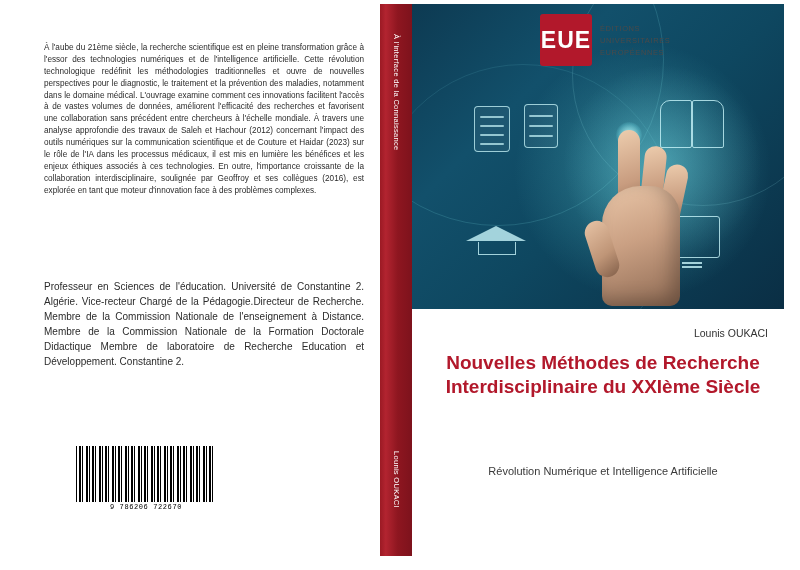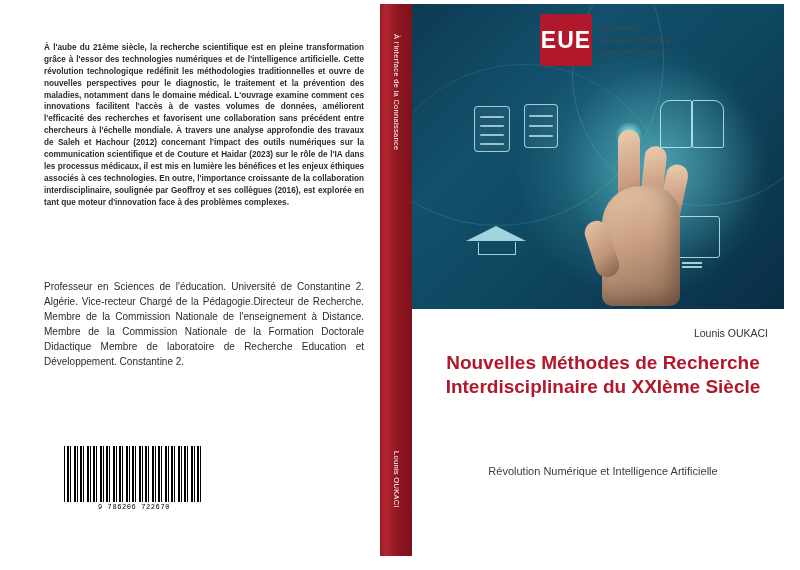--- a/index.html
+++ b/index.html
@@ -32,35 +32,34 @@
   }
   .back-text-block {
     position: absolute;
     left: 16px;
     top: 38px;
     width: 320px;
     font-size: 8.2px;
     line-height: 1.45;
     color: #2b2b2b;
     text-align: justify;
-    font-weight: bold;
   }
   .author-bio {
     position: absolute;
     left: 16px;
     top: 275px;
     width: 320px;
     font-size: 10px;
     line-height: 1.5;
     color: #2b2b2b;
     text-align: justify;
   }
   .barcode {
     position: absolute;
-    left: 36px;
+    left: 48px;
     bottom: 42px;
     width: 140px;
     height: 68px;
   }
   .barcode .bars {
     width: 100%;
     height: 56px;
     background-image:
       repeating-linear-gradient(to right,
         #000 0px, #000 1px, #fff 1px, #fff 3px,

